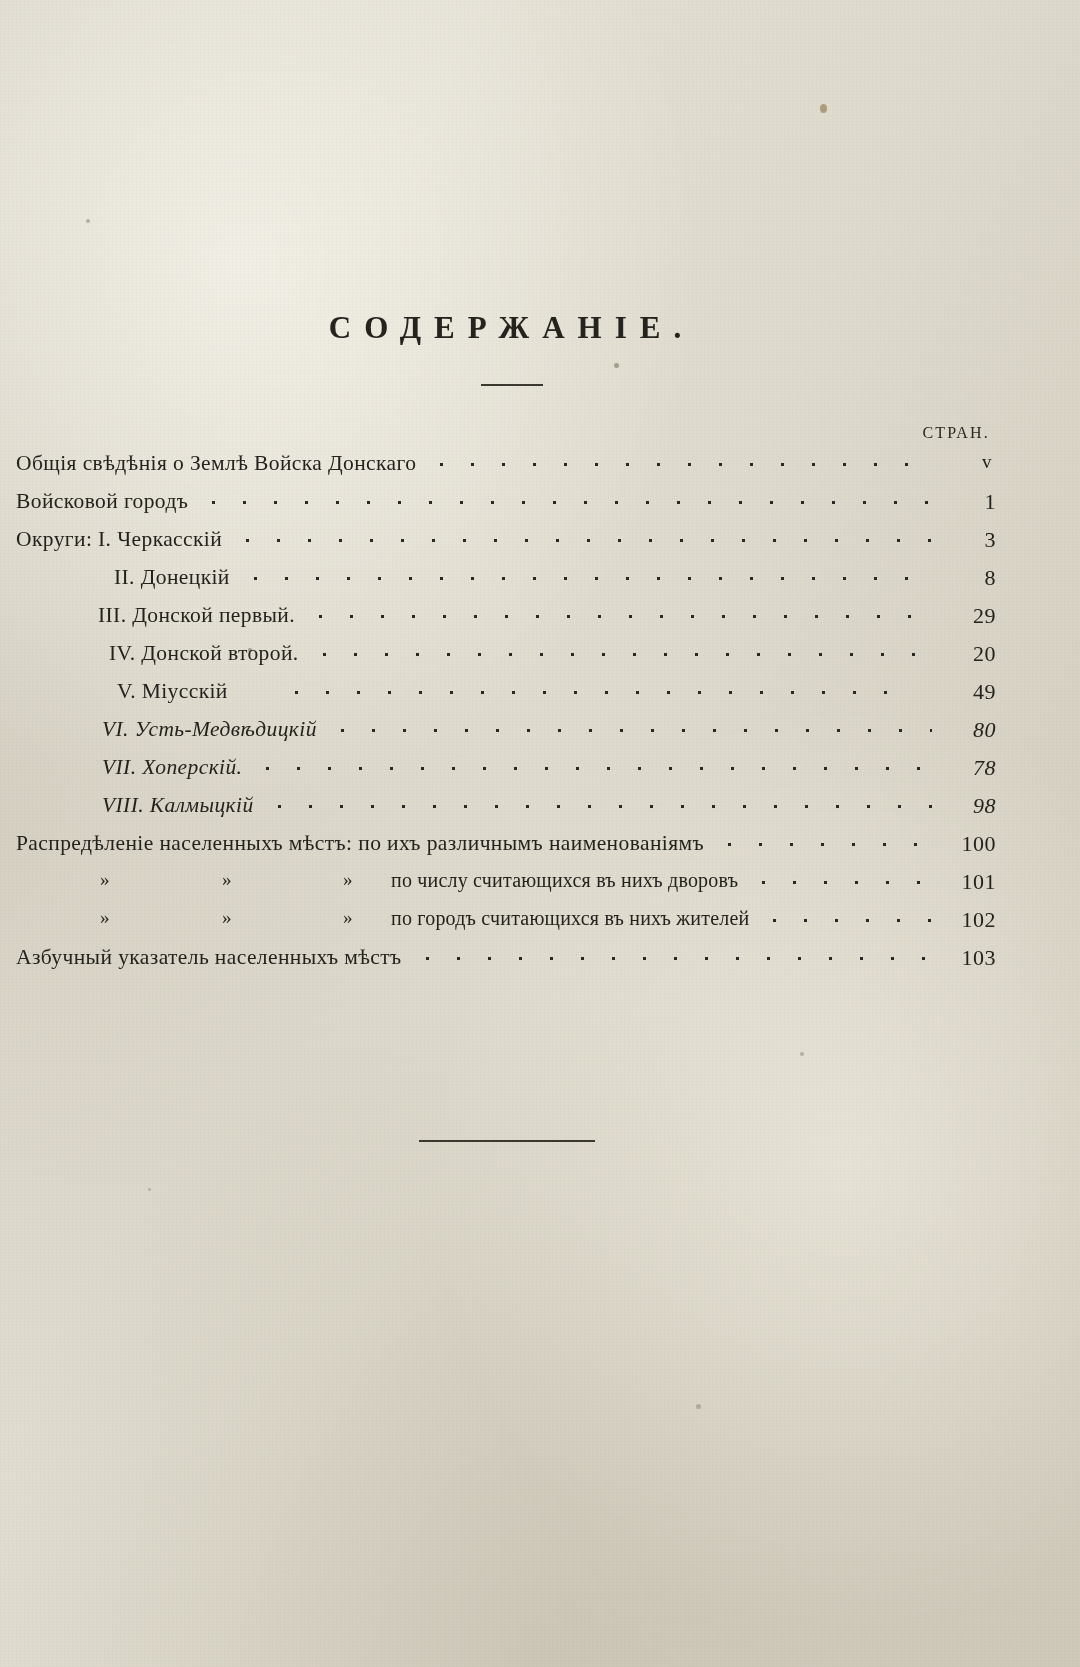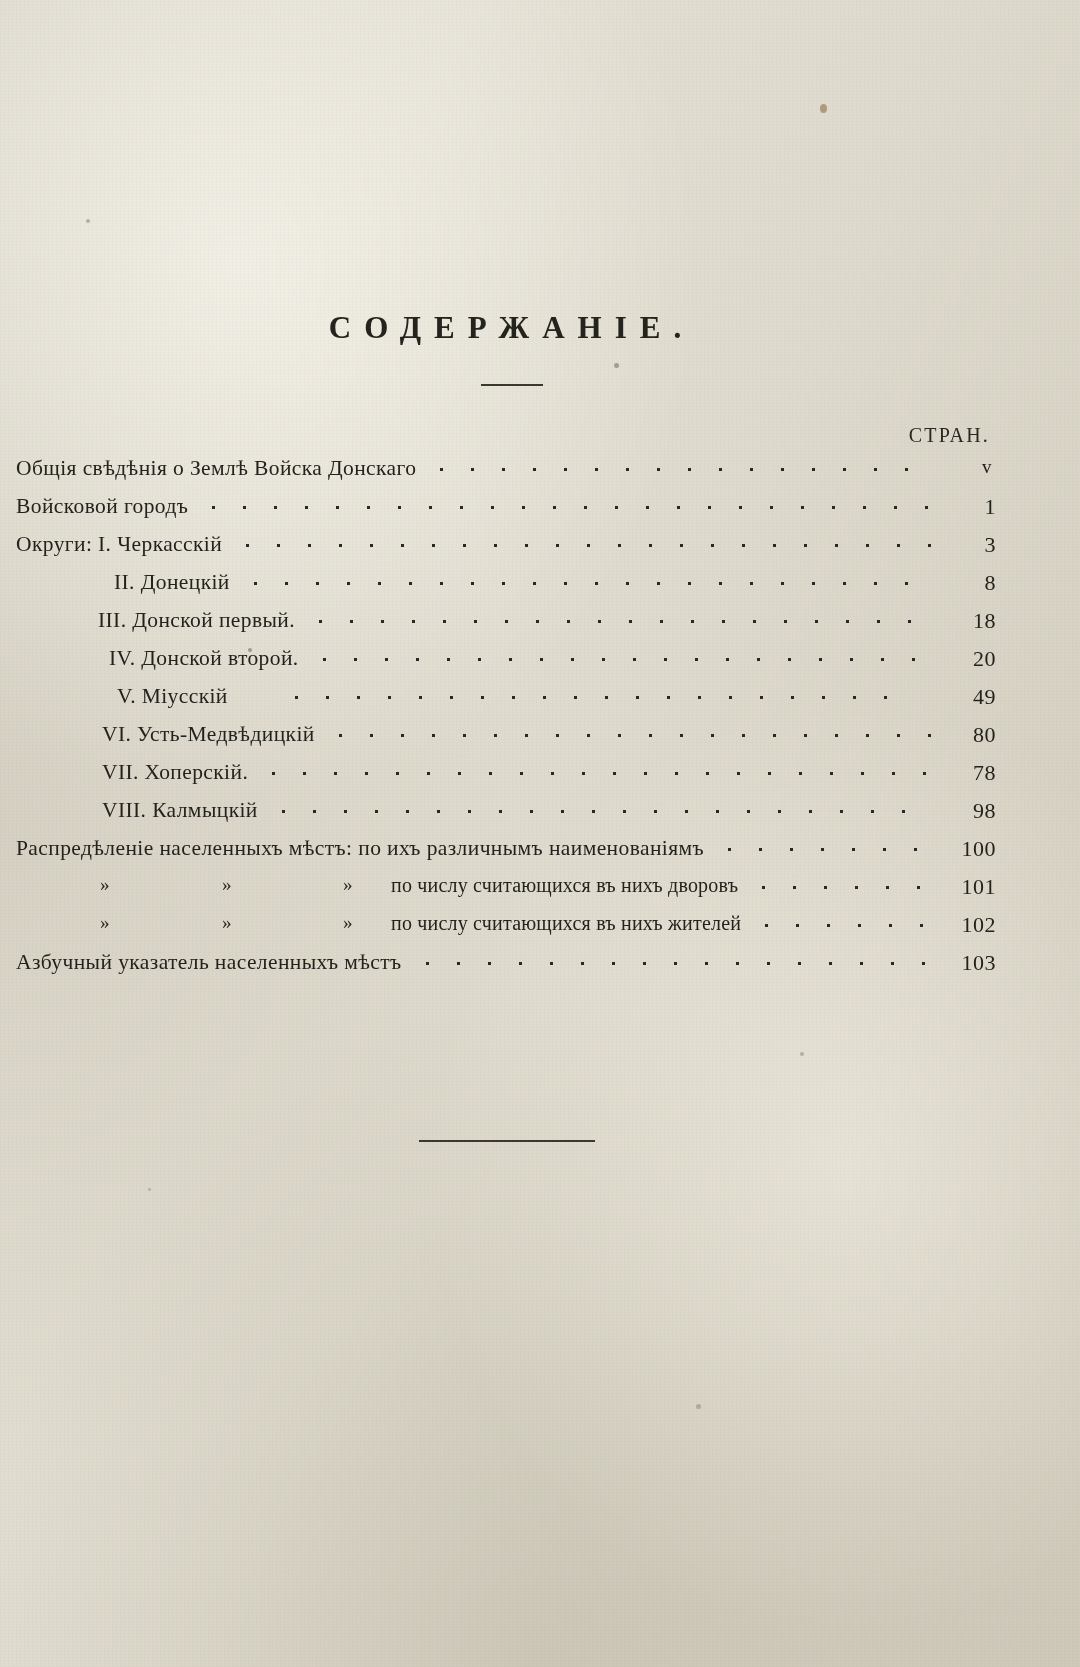--- a/index.html
+++ b/index.html
@@ -81,21 +81,21 @@
 
   
   .toc {
     position: absolute;
     top: 424px;
     left: 16px;
     width: 980px;
   }
   .col-head {
     text-align: right;
-    font-size: 20px;
+    font-size: 16px;
     letter-spacing: 2.2px;
     padding-right: 6px;
     color: #2a2823;
     margin-bottom: 9px;
   }
 
   .row {
     display: flex;
     align-items: flex-start;
     height: 38px;
@@ -136,21 +136,21 @@
     font-size: 19px;
     padding-right: 4px;
   }
 
   
   .ind-0  { padding-left: 0; }
   .ind-1  { padding-left: 98px; }
   .ind-2  { padding-left: 82px; }
   .ind-3  { padding-left: 93px; }
   .ind-4  { padding-left: 101px; gap: 43px; }
-  .ind-5  { padding-left: 86px; }
+  .ind-5  { padding-left: 86px; font-style: italic; }
 
   
   .ditto-row .dittos {
     flex: 0 0 auto;
     display: flex;
     padding-left: 84px;
   }
   .ditto-row .dittos span {
     display: inline-block;
     font-size: 19px;
@@ -208,21 +208,21 @@
 
     <div class="row ind-1">
       <span class="label">II. Донецкій</span>
       <span class="leader"></span>
       <span class="page">8</span>
     </div>
 
     <div class="row ind-2">
       <span class="label">III. Донской первый.</span>
       <span class="leader"></span>
-      <span class="page">18</span>
+      <span class="page">29</span>
     </div>
 
     <div class="row ind-3">
       <span class="label">IV. Донской второй.</span>
       <span class="leader"></span>
       <span class="page">20</span>
     </div>
 
     <div class="row ind-4">
       <span class="label">V. Міусскій</span>
@@ -264,21 +264,21 @@
       <span class="leader"></span>
       <span class="page">101</span>
     </div>
 
     <div class="row ditto-row">
       <span class="dittos">
         <span>»</span>
         <span>»</span>
         <span>»</span>
       </span>
-      <span class="sub">по числу считающихся въ нихъ жителей</span>
+      <span class="sub">по городъ считающихся въ нихъ жителей</span>
       <span class="leader"></span>
       <span class="page">102</span>
     </div>
 
     <div class="row ind-0">
       <span class="label">Азбучный указатель населенныхъ мѣстъ</span>
       <span class="leader"></span>
       <span class="page">103</span>
     </div>
 

